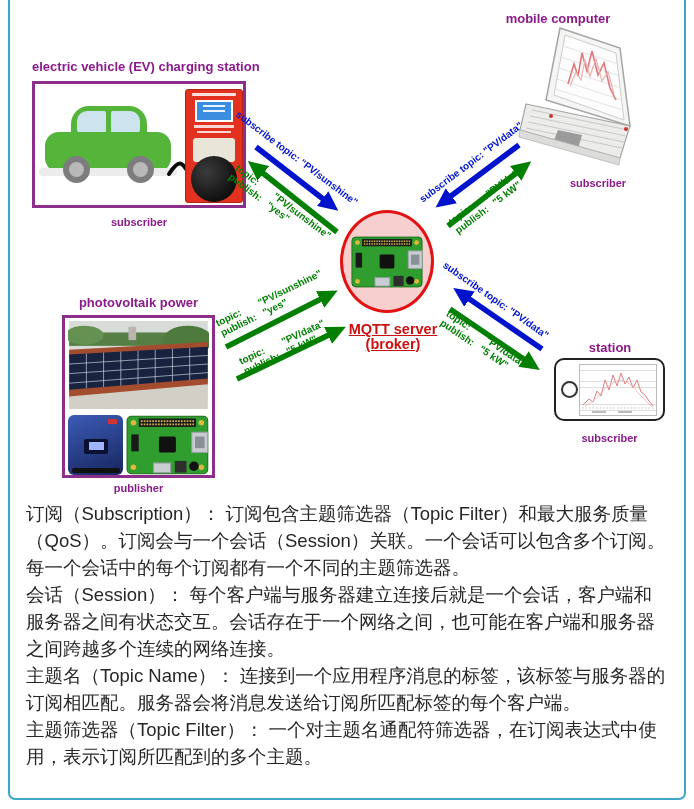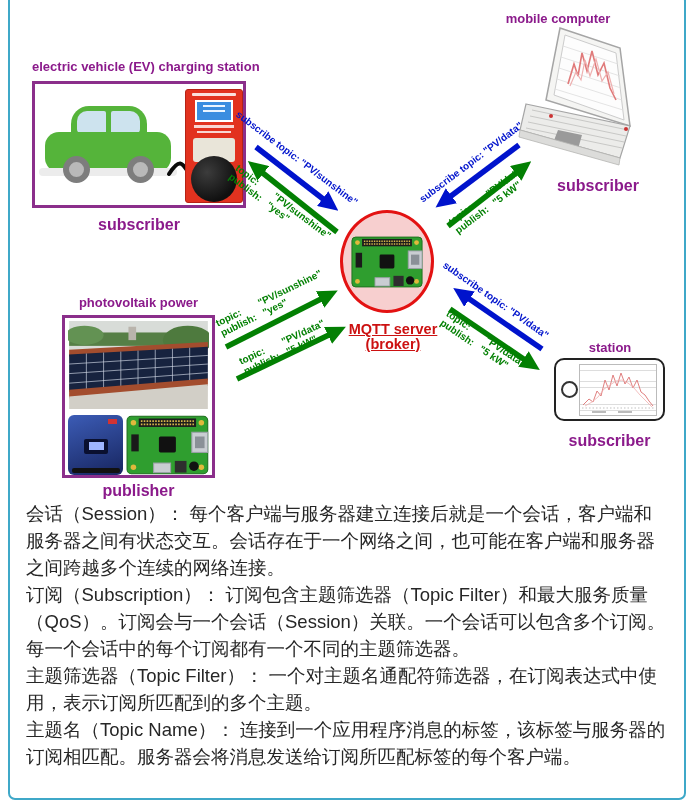--- a/index.html
+++ b/index.html
@@ -2,21 +2,21 @@
 <html><head>
 <meta charset="utf-8">
 <style>
   html,body{margin:0;padding:0;background:#fff;}
   .page{position:relative;width:694px;height:809px;background:#fff;overflow:hidden;
         font-family:"Liberation Sans",sans-serif;}
   .frame{position:absolute;left:8px;top:-6px;width:678px;height:806px;
          border:2px solid #3fa8c8;border-radius:7px;box-sizing:border-box;}
   .abs{position:absolute;}
   .ttl{position:absolute;font-weight:bold;font-size:13px;color:#8b1a8b;text-align:center;white-space:nowrap;}
-  .role{position:absolute;font-weight:bold;font-size:16px;color:#8b1a8b;text-align:center;}
+  .role{position:absolute;font-weight:bold;font-size:11px;color:#8b1a8b;text-align:center;}
   .pbox{position:absolute;background:#fff;border:3px solid #8b2f8b;box-sizing:border-box;}
   
   .hub{position:absolute;left:340px;top:210px;width:94px;height:103px;border-radius:50%;
        background:#f7cfcf;border:3px solid #e31212;box-sizing:border-box;display:flex;align-items:center;justify-content:center;}
   .hublbl{position:absolute;left:318px;top:322px;width:150px;text-align:center;
           color:#cc1111;font-weight:bold;font-size:14.5px;line-height:15px;text-decoration:underline;}
   
   .sub-label{position:absolute;font-weight:bold;font-size:10px;color:#0013cc;white-space:nowrap;}
   .pub-label{position:absolute;font-weight:bold;font-size:10px;color:#038003;line-height:11px;
              display:grid;grid-template-columns:auto auto;column-gap:8px;white-space:nowrap;}
@@ -257,18 +257,18 @@
 
   <div class="sub-label" style="left:496px;top:300px;transform:translate(-50%,-50%) rotate(35deg);">subscribe topic: "PV/data"</div>
   <div class="pub-label" style="left:483px;top:343px;transform:translate(-50%,-50%) rotate(34deg);">
     <span>topic:</span>
       <span>"PV/data"</span>
     <span>publish:</span>
       <span>"5 kW"</span>
   </div>
 
   <div class="glossary">
+    <p>订阅（Subscription）： 订阅包含主题筛选器（Topic Filter）和最大服务质量（QoS）。订阅会与一个会话（Session）关联。一个会话可以包含多个订阅。每一个会话中的每个订阅都有一个不同的主题筛选器。</p>
     <p>会话（Session）： 每个客户端与服务器建立连接后就是一个会话，客户端和服务器之间有状态交互。会话存在于一个网络之间，也可能在客户端和服务器之间跨越多个连续的网络连接。</p>
-    <p>订阅（Subscription）： 订阅包含主题筛选器（Topic Filter）和最大服务质量（QoS）。订阅会与一个会话（Session）关联。一个会话可以包含多个订阅。每一个会话中的每个订阅都有一个不同的主题筛选器。</p>
+    <p>主题名（Topic Name）： 连接到一个应用程序消息的标签，该标签与服务器的订阅相匹配。服务器会将消息发送给订阅所匹配标签的每个客户端。</p>
     <p>主题筛选器（Topic Filter）： 一个对主题名通配符筛选器，在订阅表达式中使用，表示订阅所匹配到的多个主题。</p>
-    <p>主题名（Topic Name）： 连接到一个应用程序消息的标签，该标签与服务器的订阅相匹配。服务器会将消息发送给订阅所匹配标签的每个客户端。</p>
   </div>
 </div>
 
 </body></html>

